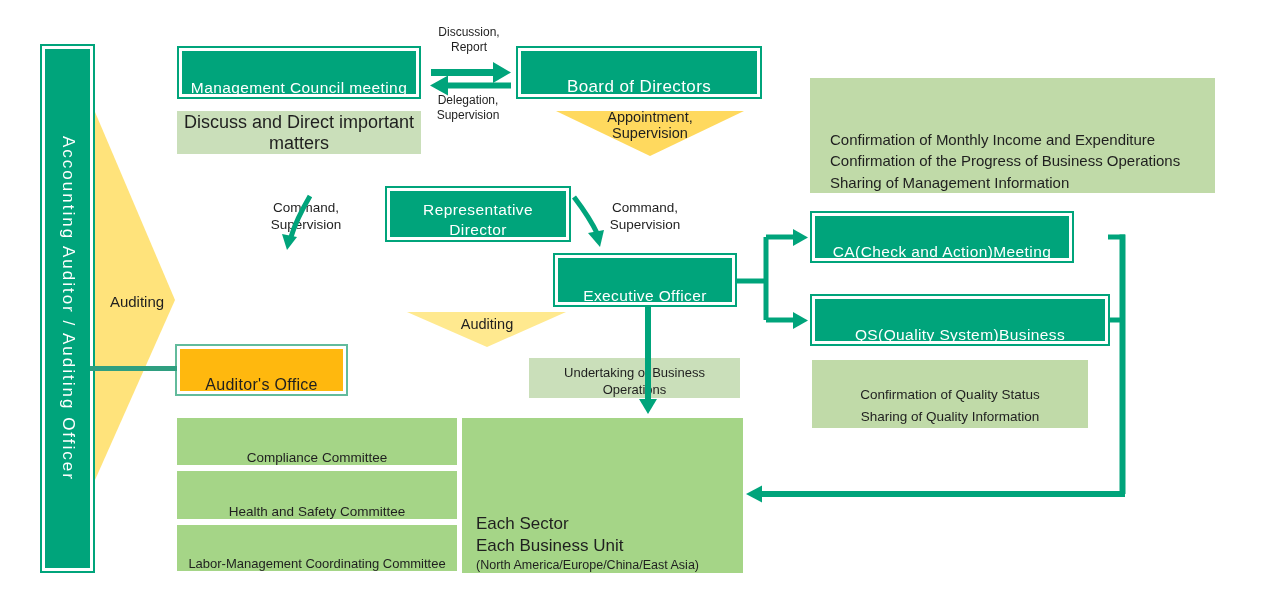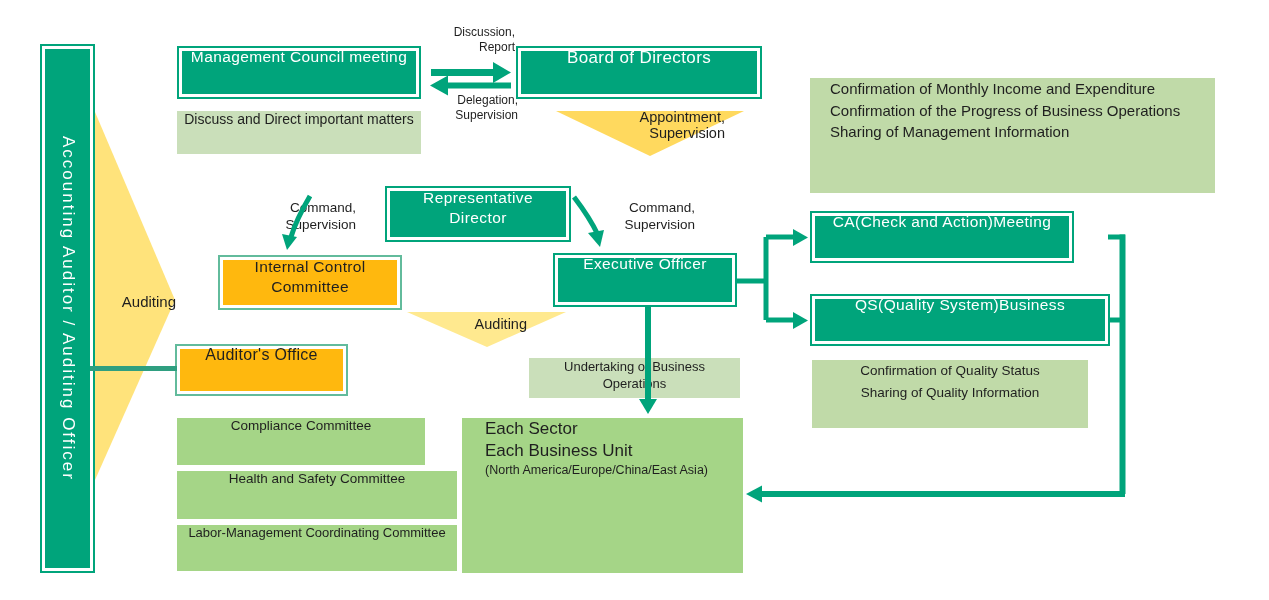--- a/index.html
+++ b/index.html
@@ -4,33 +4,33 @@
 <style>
   html,body{margin:0;padding:0;background:#fff;}
   #stage{
     position:relative;width:1269px;height:600px;background:#fff;overflow:hidden;
     font-family:"Liberation Sans","DejaVu Sans",sans-serif;color:#1f1f1f;
   }
   .abs{position:absolute;box-sizing:border-box;}
   svg.layer{position:absolute;left:0;top:0;width:1269px;height:600px;}
   #underlay{z-index:0;}
   #overlay{z-index:2;pointer-events:none;}
-  .box{z-index:1;display:flex;align-items:flex-start;justify-content:center;text-align:center;}
+  .box{z-index:1;display:flex;align-items:flex-end;justify-content:center;text-align:center;}
   .box-green{
     background:#00a47b;border:2px solid #00a47b;box-shadow:inset 0 0 0 3px #fff;
     color:#fff;letter-spacing:.4px;
   }
   .box-orange{
     background:#ffb80e;border:2px solid #62bb9c;box-shadow:inset 0 0 0 3px #fff;
     color:#1f1f1f;letter-spacing:.3px;
   }
   .box-lgreen{background:#a5d587;}
   .box-pgreen{background:#c0daa8;}
   .box-pgreen2{background:#cadfba;}
-  .lbl{z-index:1;text-align:right;line-height:15px;font-size:12px;color:#1f1f1f;}
+  .lbl{z-index:1;text-align:center;line-height:15px;font-size:12px;color:#1f1f1f;}
   .lines{line-height:20px;}
   .vbar-text{
     writing-mode:vertical-rl;font-size:17px;letter-spacing:2px;color:#fff;
     height:100%;width:100%;display:flex;align-items:center;justify-content:center;
   }
 </style>
 </head>
 <body>
 
 <div id="stage">
@@ -71,21 +71,21 @@
   </svg>
 
   <div class="abs box box-green" style="left:40px;top:44px;width:55px;height:529px;">
     <div class="vbar-text">Accounting Auditor / Auditing Officer</div>
   </div>
   <div class="abs lbl" style="left:98px;top:293px;width:78px;font-size:15px;line-height:18px;">Auditing</div>
 
   <div class="abs box box-green" style="left:177px;top:46px;width:244px;height:53px;font-size:15.5px;">
     <span>Management Council meeting</span>
   </div>
-  <div class="abs box box-pgreen2" style="left:177px;top:111px;width:244px;height:43px;font-size:14px;">
+  <div class="abs box box-pgreen2" style="left:177px;top:111px;width:244px;height:43px;font-size:18px;">
     <span>Discuss and Direct important matters</span>
   </div>
 
   <div class="abs lbl" style="left:423px;top:25px;width:92px;">
     <span>Discussion,</span><br>
     <span>Report</span>
   </div>
   <div class="abs lbl" style="left:418px;top:93px;width:100px;">
     <span>Delegation,</span><br>
     <span>Supervision</span>
@@ -117,26 +117,20 @@
 
   <div class="abs lbl" style="left:256px;top:199px;width:100px;font-size:13.5px;line-height:17px;">
     <span>Command,</span><br>
     <span>Supervision</span>
   </div>
   <div class="abs lbl" style="left:595px;top:199px;width:100px;font-size:13.5px;line-height:17px;">
     <span>Command,</span><br>
     <span>Supervision</span>
   </div>
 
-  <div class="abs box box-orange lines" style="left:218px;top:255px;width:184px;height:55px;font-size:15.5px;">
-    <span>
-      <span>Internal Control</span><br>
-      <span>Committee</span>
-    </span>
-  </div>
   <div class="abs box box-green" style="left:553px;top:253px;width:184px;height:54px;font-size:15.5px;">
     <span>Executive Officer</span>
   </div>
 
   <div class="abs lbl" style="left:447px;top:317px;width:80px;font-size:14.5px;">Auditing</div>
 
   <div class="abs box box-orange" style="left:175px;top:344px;width:173px;height:52px;font-size:16px;">
     <span>Auditor's Office</span>
   </div>
 
@@ -154,31 +148,31 @@
     </div>
   </div>
 
   <div class="abs box box-pgreen2" style="left:529px;top:358px;width:211px;height:40px;font-size:13px;line-height:17px;">
     <span>
       <span>Undertaking of Business</span><br>
       <span>Operations</span>
     </span>
   </div>
 
-  <div class="abs box box-lgreen" style="left:177px;top:418px;width:248px;height:47px;font-size:13.5px;">
+  <div class="abs box box-lgreen" style="left:177px;top:418px;width:280px;height:47px;font-size:13.5px;">
     <span>Compliance Committee</span>
   </div>
   <div class="abs box box-lgreen" style="left:177px;top:471px;width:280px;height:48px;font-size:13.5px;">
     <span>Health and Safety Committee</span>
   </div>
   <div class="abs box box-lgreen" style="left:177px;top:525px;width:280px;height:46px;font-size:13px;">
     <span>Labor-Management Coordinating Committee</span>
   </div>
 
   <div class="abs box box-lgreen" style="left:462px;top:418px;width:281px;height:155px;justify-content:flex-start;">
-    <div style="padding-left:23px;text-align:left;">
+    <div style="padding-left:14px;text-align:left;">
       <div style="font-size:17px;line-height:22px;">Each Sector</div>
       <div style="font-size:17px;line-height:22px;">Each Business Unit</div>
       <div style="font-size:12.5px;line-height:16px;">(North America/Europe/China/East Asia)</div>
     </div>
   </div>
 
 </div>
 
 </body></html>

